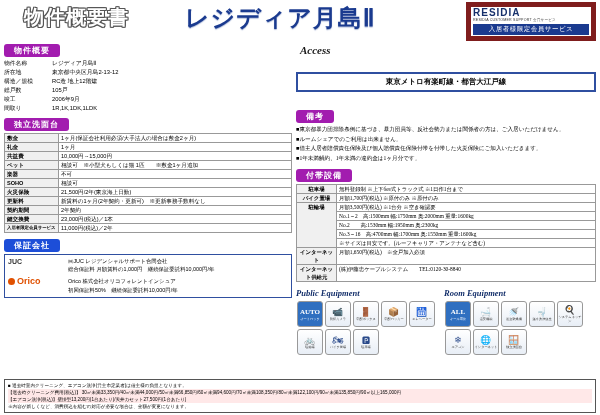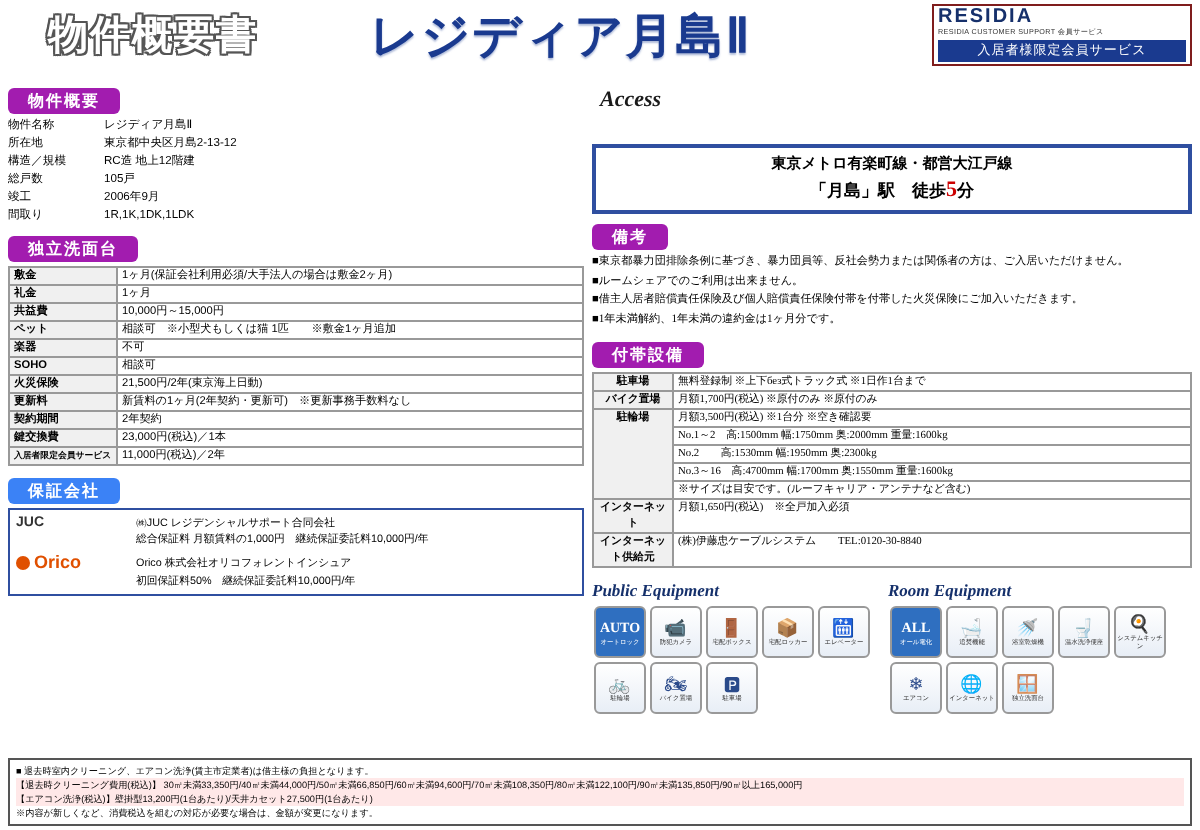--- a/index.html
+++ b/index.html
@@ -27,21 +27,21 @@
       0 -1px 0 #555, 0 1px 0 #555, -1px 0 0 #555, 1px 0 0 #555;
   }
   .hdr-prop {
     position:absolute; left:185px; top:2px;
     font-size:24px; font-weight:bold; color:#1a3a8f;
     letter-spacing:1px;
     text-shadow: 0px 1px 1px rgba(120,140,190,.6);
   }
   .hdr-logo {
     position:absolute; right:4px; top:2px; width:130px;
-    border:1px solid #7f1d1d; padding:1px 2px;
+    border:5px solid #7f1d1d; padding:1px 2px;
     background:#fff;
   }
   .hdr-logo .brand {
     font-size:10px; font-weight:bold; color:#16306b; letter-spacing:1px; line-height:10px;
   }
   .hdr-logo .sub {
     font-size:3.6px; color:#333; letter-spacing:.2px; line-height:5px;
   }
   .hdr-logo .svc {
     margin-top:1px; background:#1a3a8f; color:#fff; font-size:6.5px;
@@ -50,21 +50,21 @@
 
   
   .sec-tab {
     display:inline-block;
     background:#a21caf; color:#fff;
     font-size:8px; font-weight:bold;
     padding:1px 10px;
     border-radius:3px;
     letter-spacing:1px;
   }
-  .sec-tab.blue { background:#3b82f6; }
+  .sec-tab.blue { background:#1d4ed8; }
 
   
   .col-left { position:absolute; left:4px; top:44px; width:288px; }
   .col-right { position:absolute; left:296px; top:44px; width:300px;font-family:Liberation Serif, serif; }
 
   
   table.kv { width:100%; border-collapse:collapse; table-layout:fixed; }
   table.kv td { border:1px solid #999; padding:0 2px; font-size:5.6px; line-height:8px; vertical-align:middle; }
   table.kv td.k { background:#f0f0f0; width:54px; font-weight:bold; }
   .plain { font-size:5.8px; line-height:9px; }
@@ -239,26 +239,23 @@
         </div>
       </div>
     </div>
   </div>
 
   <div class="col-right">
 
     <div class="access-title">Access</div>
     <div class="access-box">
       <div class="access-line1">東京メトロ有楽町線・都営大江戸線</div>
-      <div class="access-line2">
-        <span>「月島」駅　徒歩</span><span class="big">5</span><span>分</span>
-      </div>
-    </div>
-
-    <div style="margin-top:5px;">
+    </div>
+
+    <div style="margin-top:18px;">
       <div class="sec-tab">備考</div>
       <div class="bullets" style="margin-top:2px;">
         <div>■東京都暴力団排除条例に基づき、暴力団員等、反社会勢力または関係者の方は、ご入居いただけません。</div>
         <div>■ルームシェアでのご利用は出来ません。</div>
         <div>■借主人居者賠償責任保険及び個人賠償責任保険付帯を付帯した火災保険にご加入いただきます。</div>
         <div>■1年未満解約、1年未満の違約金は1ヶ月分です。</div>
       </div>
     </div>
 
     <div style="margin-top:6px;">

